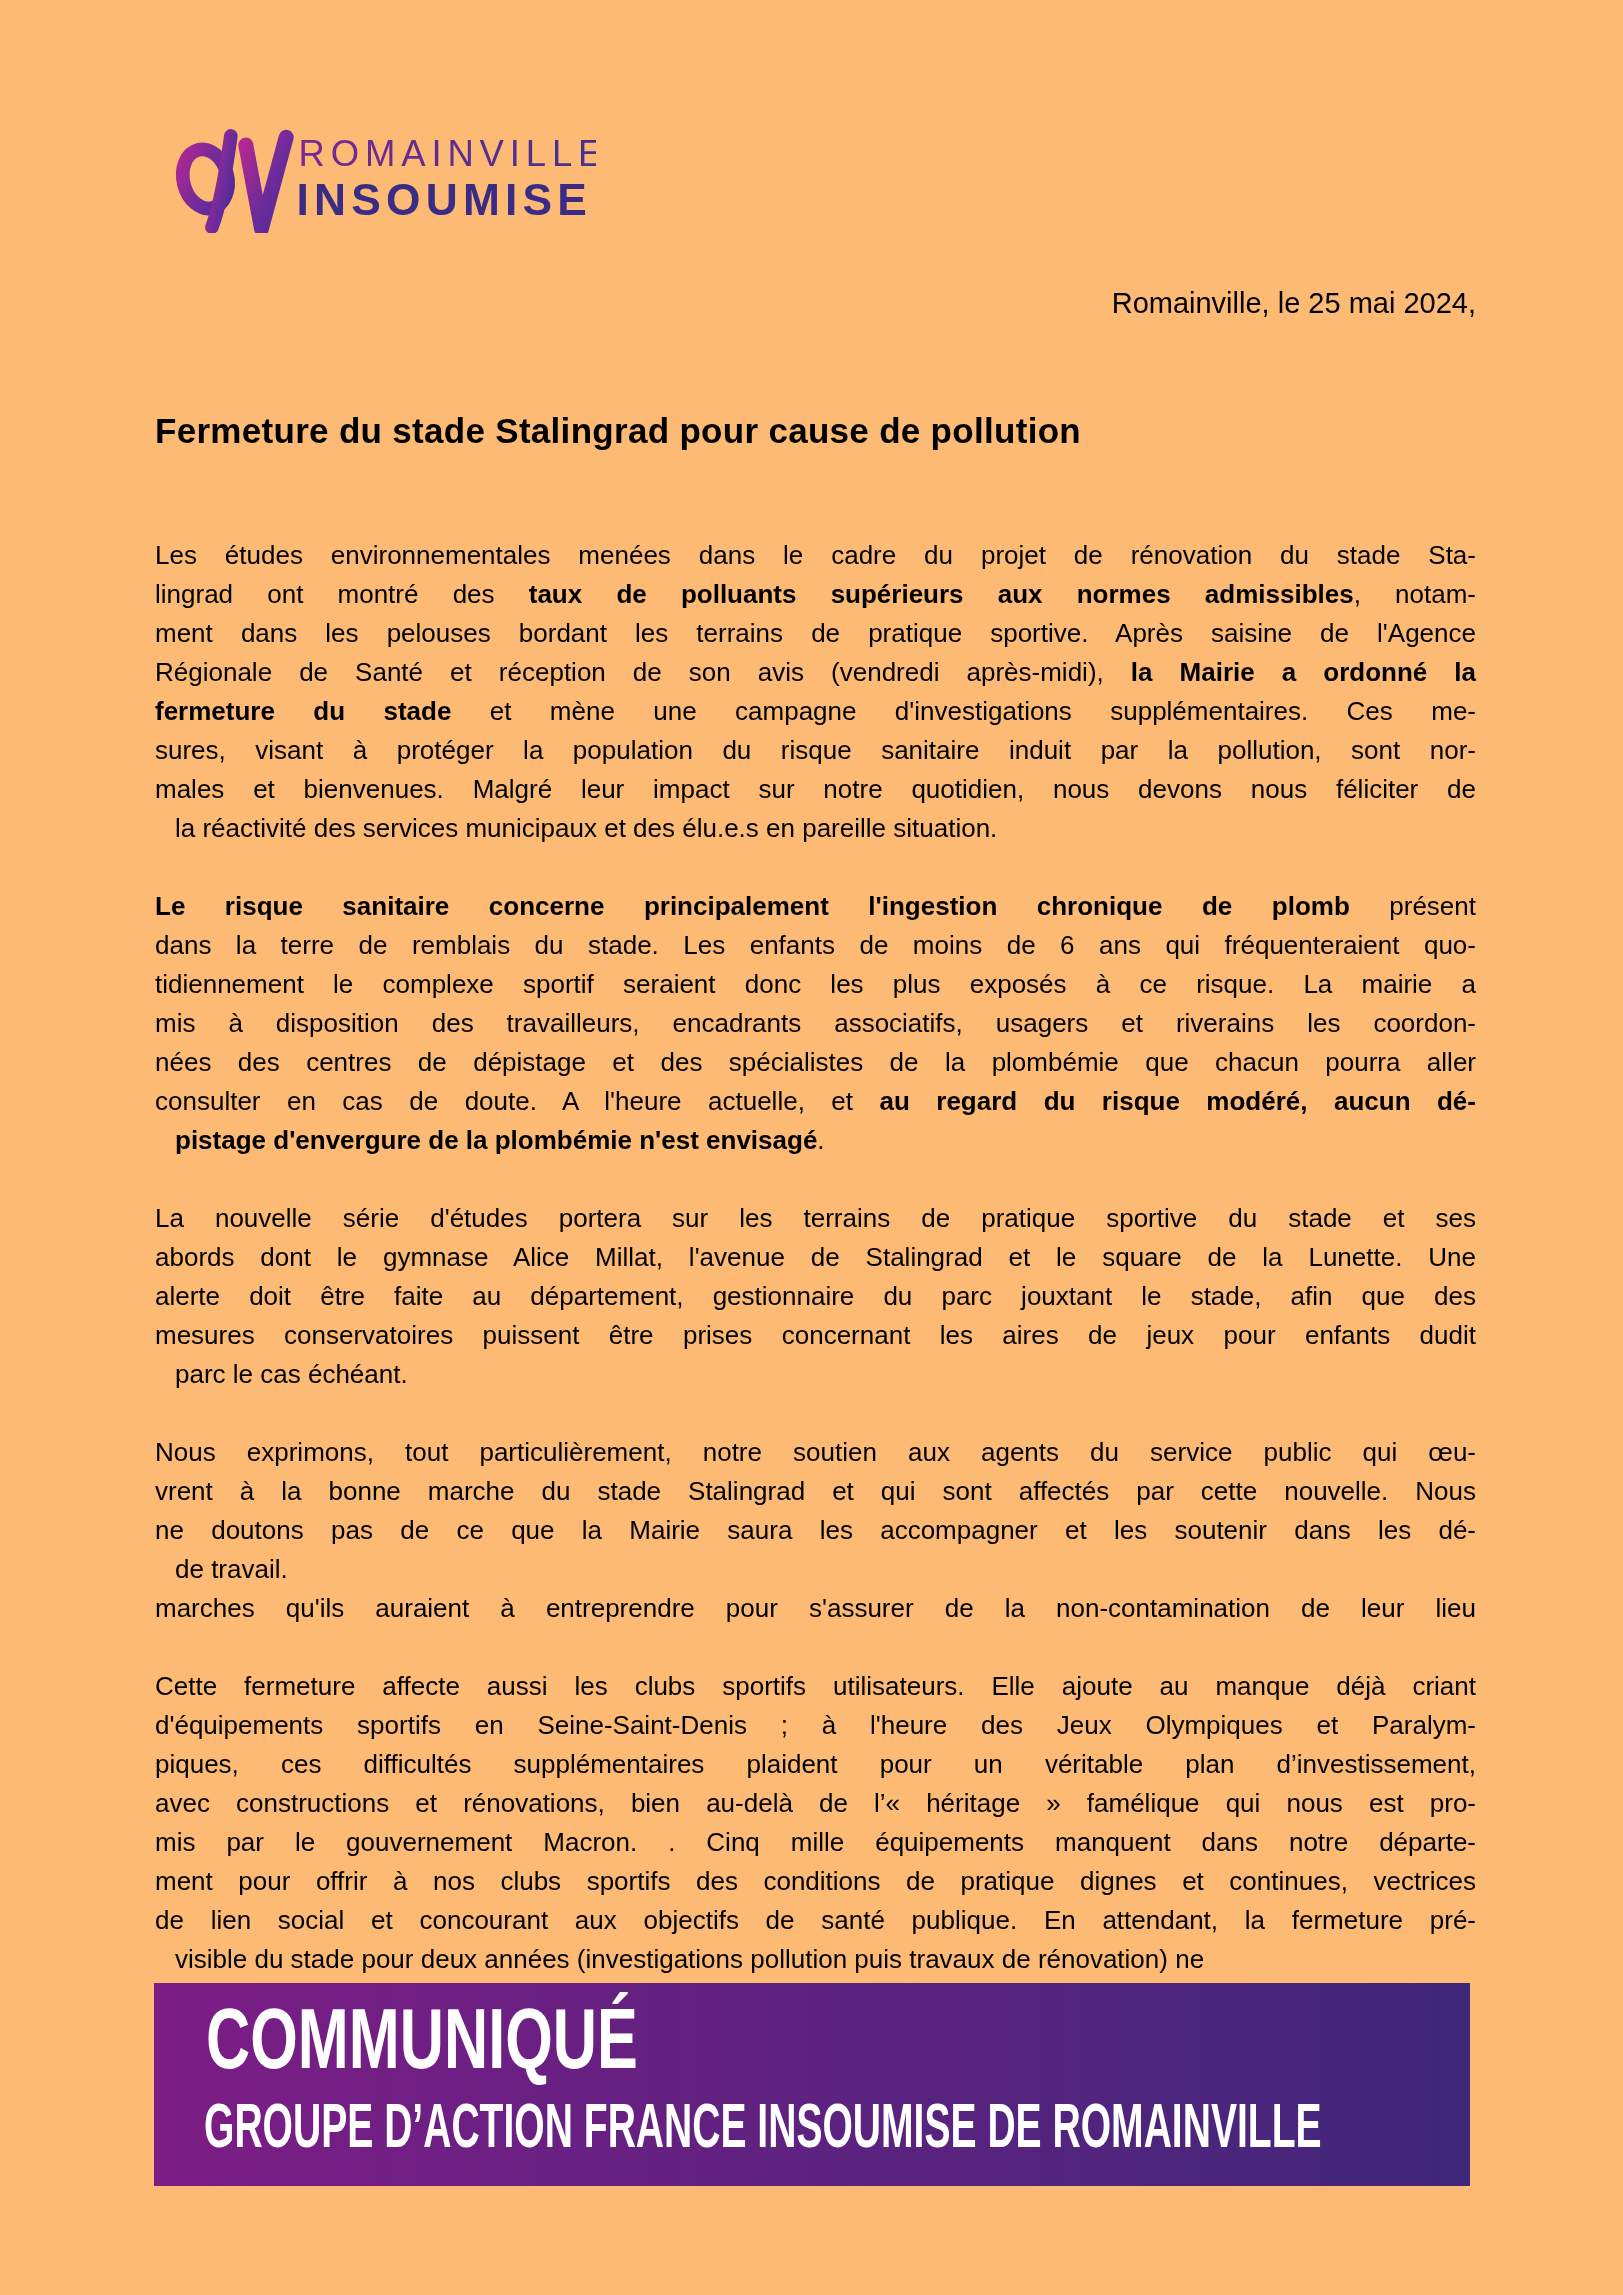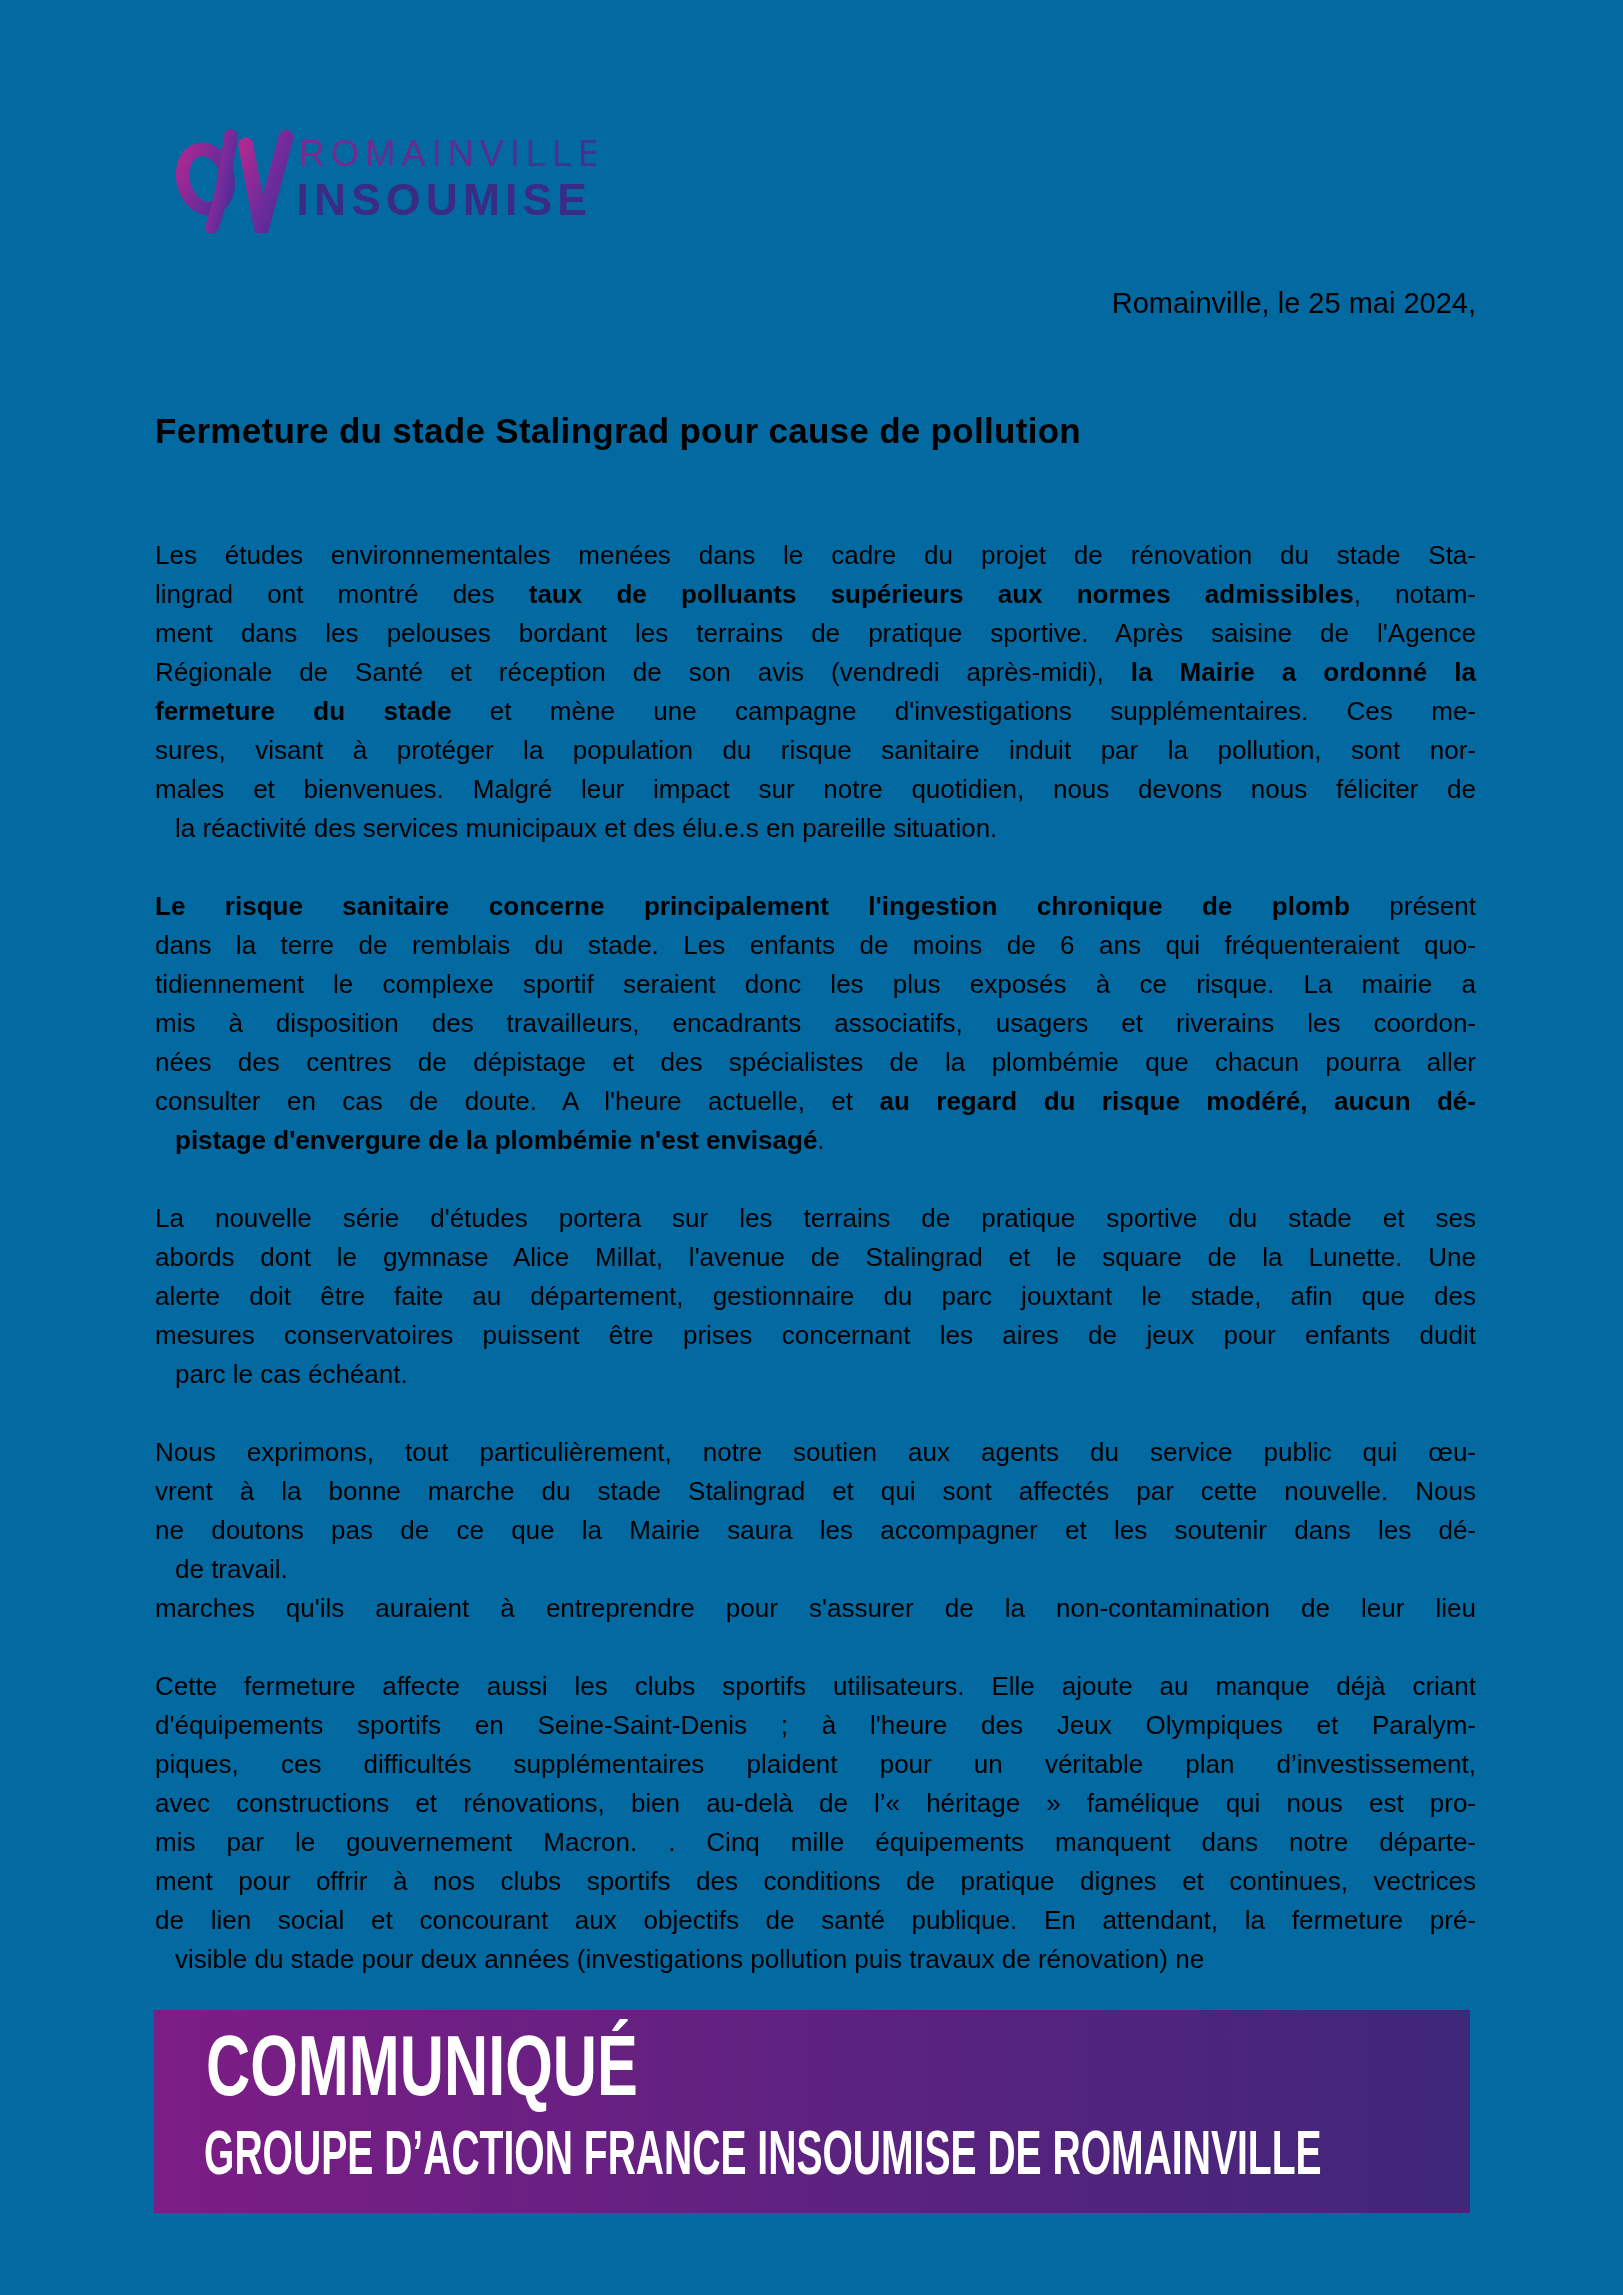--- a/index.html
+++ b/index.html
@@ -1,20 +1,20 @@
 <!DOCTYPE html>
 <html style="font-size:10.5px"><head>
 <meta charset="utf-8">
 <style>
   html,body{margin:0;padding:0;background:#ffffff;}
   .page{
     position:relative;
     width:1623px;
     height:2295px;
-    background:#0369a1;
+    background:#fdba74;
     font-family:"Liberation Sans", sans-serif;
     color:#000;
     overflow:hidden;
   }
   
   .logo{position:absolute;left:164px;top:119px;width:432px;height:114px;}
   
   .dateline{
     position:absolute;
     right:147px;top:287px;
@@ -45,21 +45,21 @@
     white-space:normal;
     height:39px;
     overflow:visible;
   }
   .line.final{text-align-last:left;margin-left:20px;}
   .b{font-weight:bold;}
   
   .banner{
     position:absolute;
     left:154px;top:1983px;
-    width:1316px;height:203px;margin-top:27px;
+    width:1316px;height:203px;
   }
   .banner-title{
     position:absolute;
     left:52px;top:13px;
     font-size:85px;line-height:85px;font-weight:bold;
     color:#ffffff;
     transform:scaleX(0.72);
     transform-origin:left top;
     white-space:nowrap;
     letter-spacing:0px;

